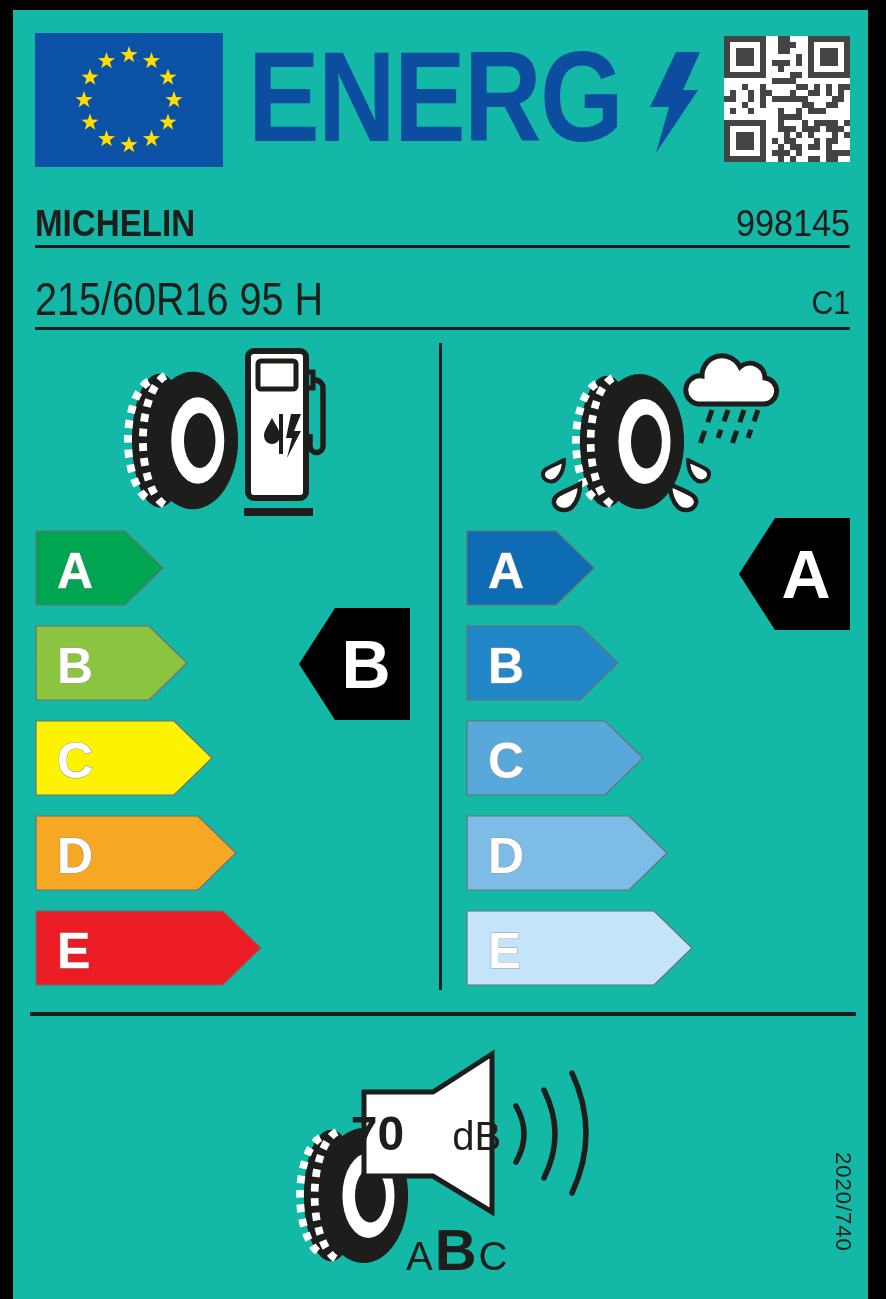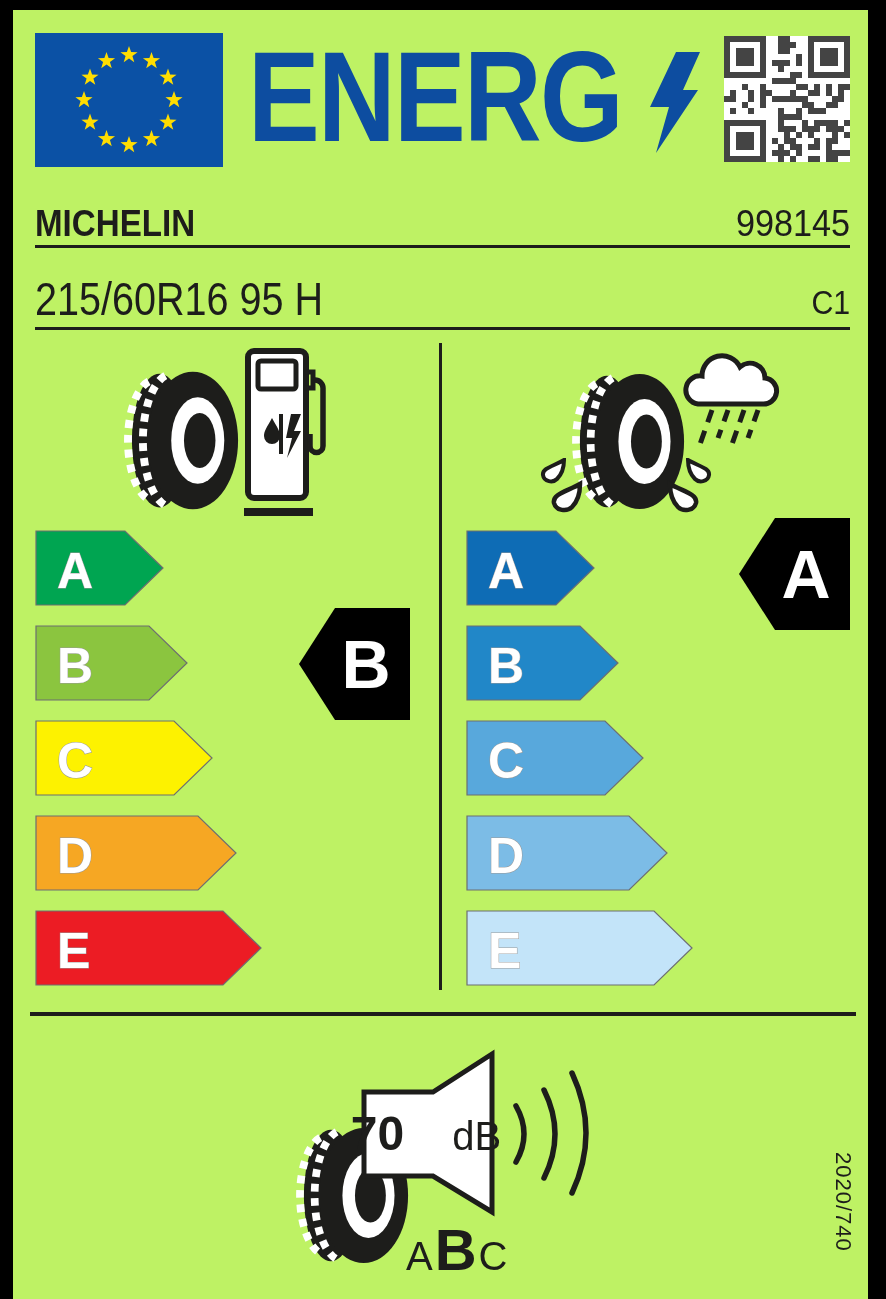--- a/index.html
+++ b/index.html
@@ -1,16 +1,16 @@
 <!DOCTYPE html>
 <html><head>
 <meta charset="utf-8">
 <style>
   html,body{margin:0;padding:0;background:#fff;}
-  #label{position:relative;width:886px;height:1299px;background:#bef264;overflow:hidden;
+  #label{position:relative;width:886px;height:1299px;background:#14b8a6;overflow:hidden;
          font-family:"Liberation Sans",sans-serif;color:#1d1d1b;text-align:center;}
   .abs{position:absolute;}
   
   .frame-top{left:0;top:0;width:886px;height:10px;background:#000;}
   .frame-left{left:0;top:0;width:13px;height:1299px;background:#000;}
   .frame-right{left:868px;top:0;width:18px;height:1299px;background:#000;}
   
   .energ{left:248px;top:46px;font-size:128px;line-height:102px;font-weight:bold;
          color:#0d4da0;transform:scaleX(.84);transform-origin:left top;letter-spacing:-2px;}
   

